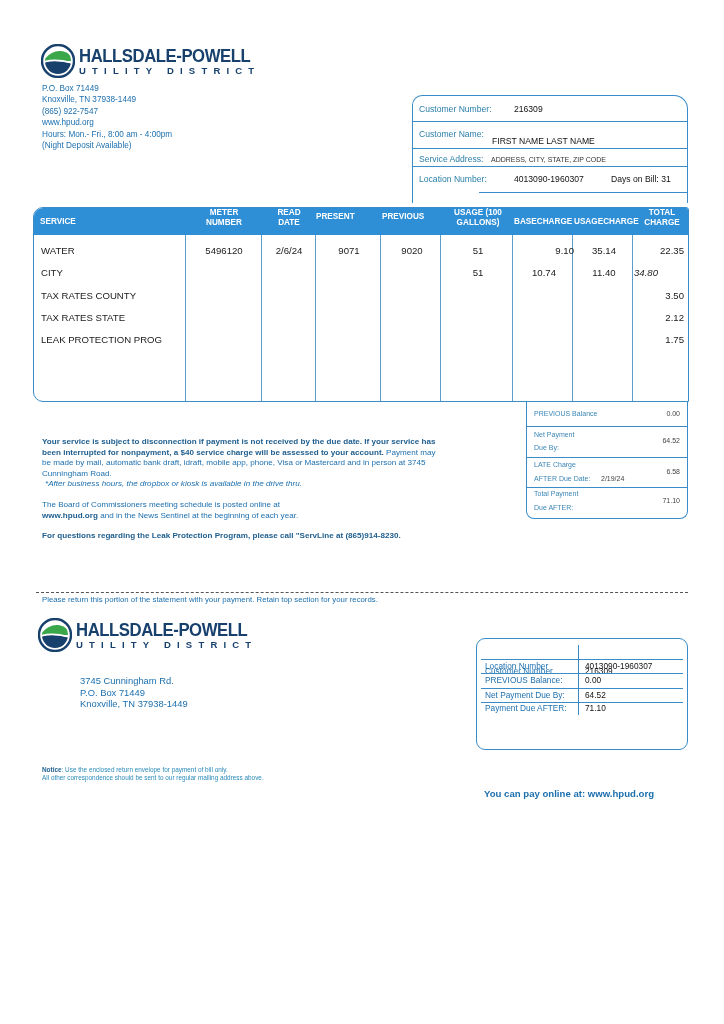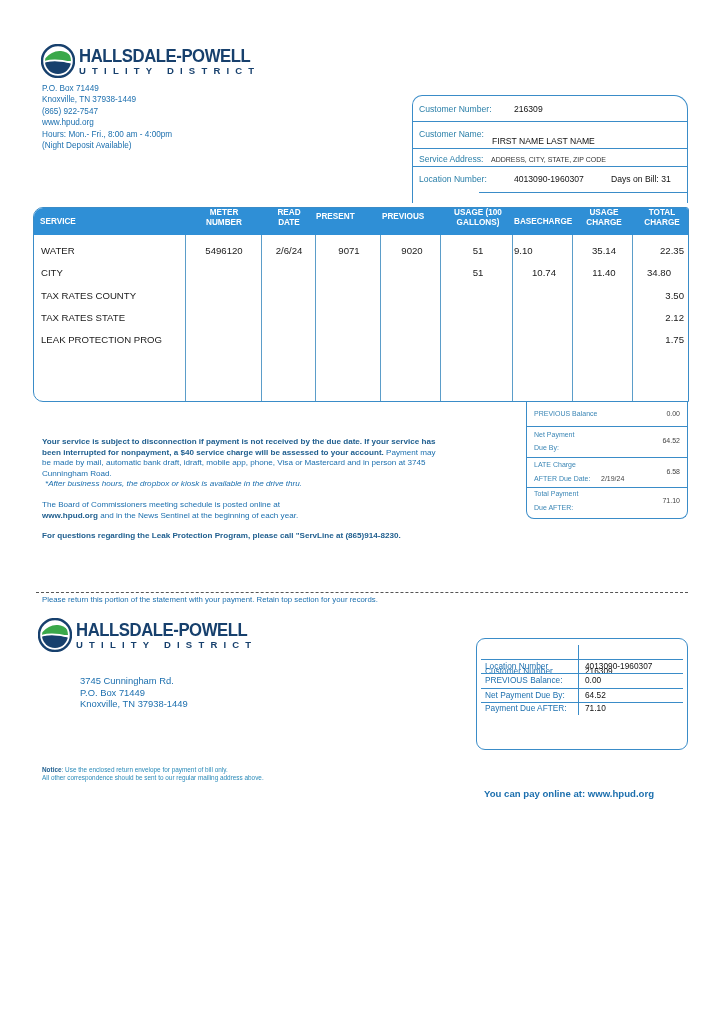--- a/index.html
+++ b/index.html
@@ -120,21 +120,21 @@
       <span>PREVIOUS</span>
     </div>
   <div class="th" style="left:408px; width:72px; flex-direction:column;">
       <span>USAGE (100</span>
       <span>GALLONS)</span>
     </div>
   <div class="th" style="left:480px; width:60px; flex-direction:row;">
       <span>BASE</span>
       <span>CHARGE</span>
     </div>
-  <div class="th" style="left:540px; width:60px; flex-direction:column;">
+  <div class="th" style="left:540px; width:60px; flex-direction:row;">
       <span>USAGE</span>
       <span>CHARGE</span>
     </div>
   <div class="th" style="left:600px; width:56px; flex-direction:column;">
       <span>TOTAL</span>
       <span>CHARGE</span>
     </div>
 
   <div class="vline" style="left:151px;"></div>
   <div class="vline" style="left:227px;"></div>
@@ -145,31 +145,31 @@
   <div class="vline" style="left:538px;"></div>
   <div class="vline" style="left:598px;"></div>
 
   <div>
     <div class="td" style="left:7px; top:37px;">WATER</div>
     <div class="td" style="left:152px; width:76px; text-align:center; top:37px;">5496120</div>
     <div class="td" style="left:228px; width:54px; text-align:center; top:37px;">2/6/24</div>
     <div class="td" style="left:282px; width:66px; text-align:center; top:37px;">9071</div>
     <div class="td" style="left:348px; width:60px; text-align:center; top:37px;">9020</div>
     <div class="td" style="left:408px; width:72px; text-align:center; top:37px;">51</div>
-    <div class="td" style="left:480px; width:60px; text-align:left; top:37px;">9.10</div>
+    <div class="td" style="left:480px; width:60px; text-align:right; top:37px;">9.10</div>
     <div class="td" style="left:540px; width:60px; text-align:center; top:37px;">35.14</div>
     <div class="td" style="left:600px; width:50px; text-align:right; top:37px;">22.35</div>
   </div>
 
   <div>
     <div class="td" style="left:7px; top:59px;">CITY</div>
     <div class="td" style="left:408px; width:72px; text-align:center; top:59px;">51</div>
     <div class="td" style="left:480px; width:60px; text-align:center; top:59px;">10.74</div>
     <div class="td" style="left:540px; width:60px; text-align:center; top:59px;">11.40</div>
-    <div class="td" style="left:600px; width:50px; text-align:center; top:59px;">34.80</div>
+    <div class="td" style="left:600px; width:50px; text-align:left; top:59px;font-style:italic;">34.80</div>
   </div>
 
   <div>
     <div class="td" style="left:7px; top:82px;">TAX RATES COUNTY</div>
     <div class="td" style="left:600px; width:50px; text-align:right; top:82px;">3.50</div>
   </div>
 
   <div>
     <div class="td" style="left:7px; top:104px;">TAX RATES STATE</div>
     <div class="td" style="left:600px; width:50px; text-align:right; top:104px;">2.12</div>

